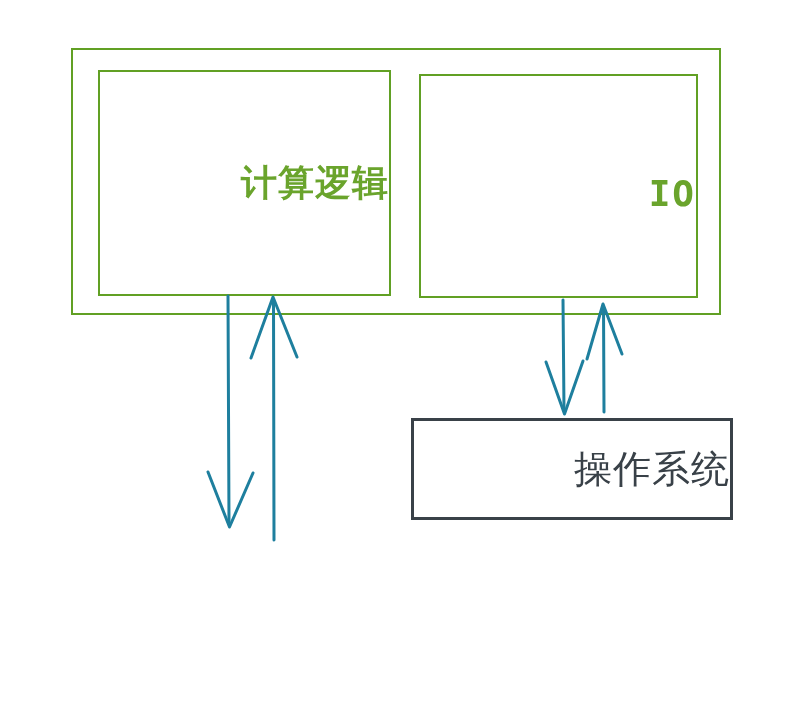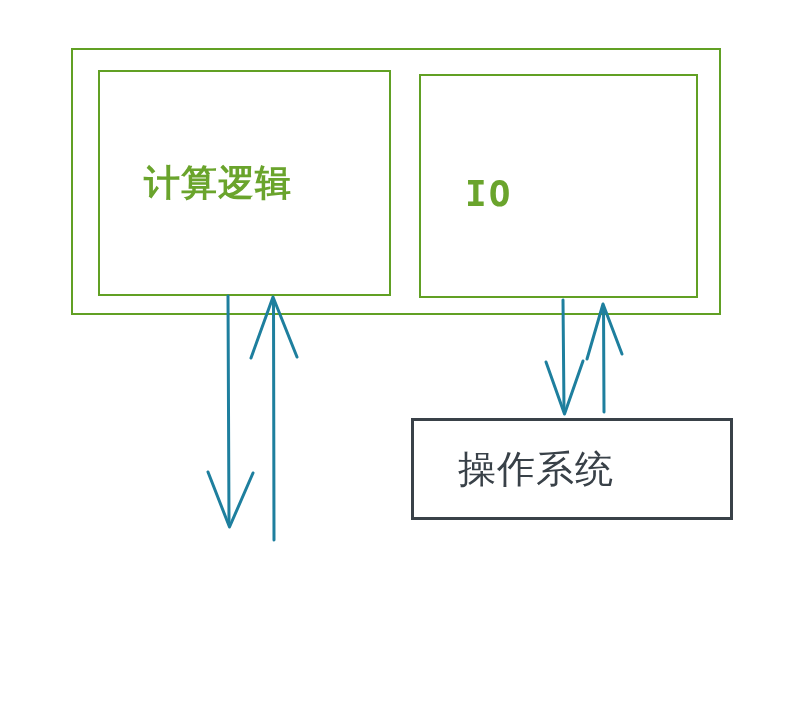--- a/index.html
+++ b/index.html
@@ -15,21 +15,21 @@
     position: absolute;
     left: 0; top: 0;
     width: 800px; height: 702px;
   }
   .box {
     position: absolute;
     box-sizing: border-box;
     background: #ffffff;
     display: flex;
     align-items: center;
-    justify-content: flex-start;
+    justify-content: flex-end;
     padding-left: 44px;
   }
   
   .outer-box {
     left: 71px; top: 48px;
     width: 650px; height: 267px;
     border: 2.5px solid var(--border-green, #61a024);
     z-index: 1;
     background: transparent;
   }

